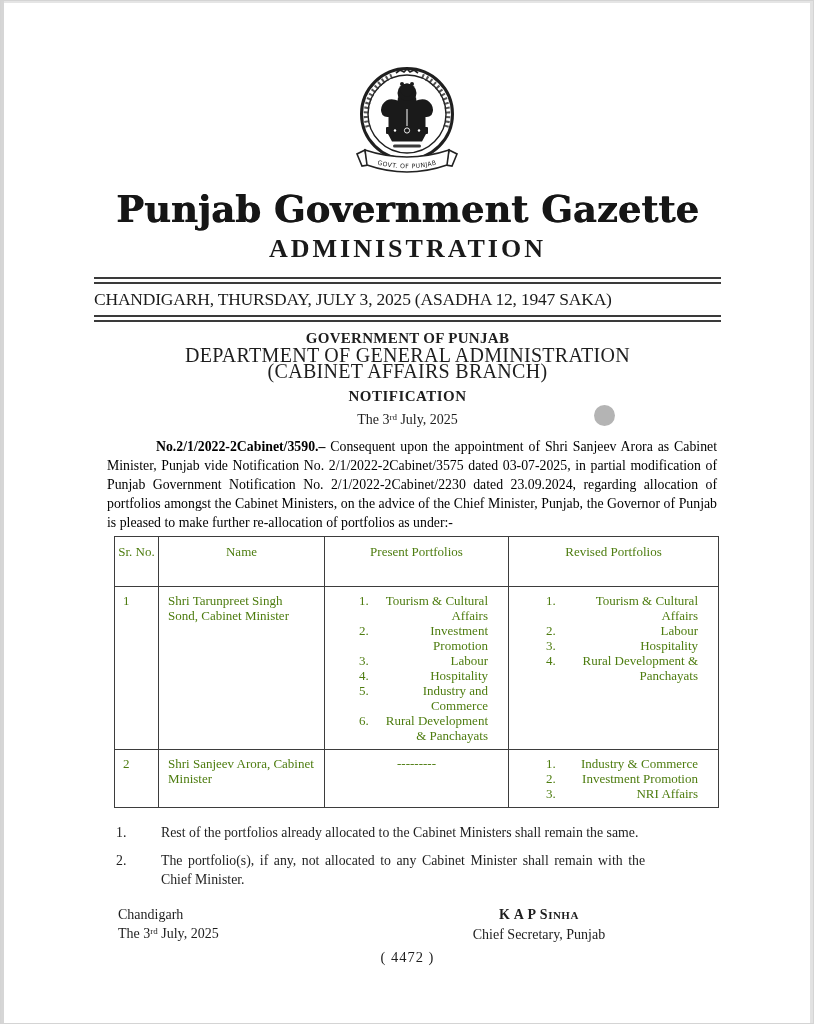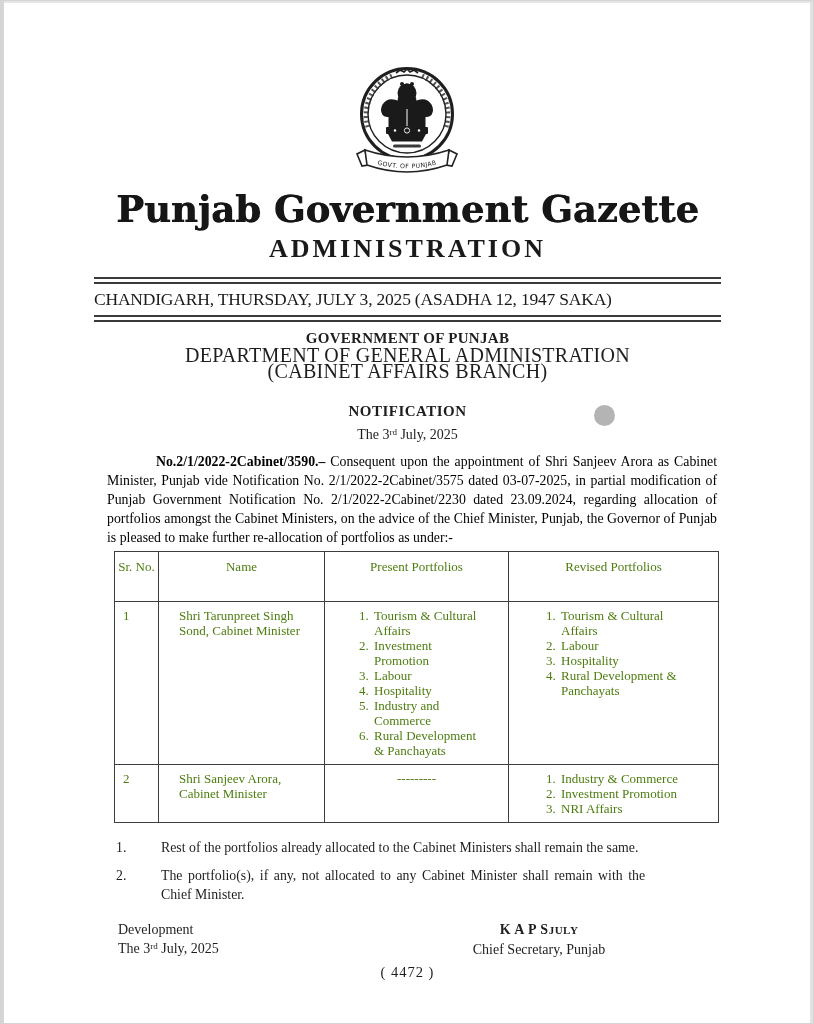--- a/index.html
+++ b/index.html
@@ -32,38 +32,38 @@
   .drule { height: 7px; border-top: 2px solid #3a3a3a; border-bottom: 2px solid #3a3a3a; }
   .drule.r1 { margin-top: 14px; }
   .drule.r2 { margin-top: 5px; }
   .dateline {
     margin-top: 5px; font-size: 17.5px; line-height: 21px;
     letter-spacing: -0.2px; color: #1a1a1a; white-space: nowrap;
   }
   .org { margin-top: 8px; text-align: center; }
   .org-l1 { font-weight: 700; font-size: 15px; line-height: 17px; letter-spacing: 0.3px; }
   .org-l2, .org-l3 { font-size: 20px; line-height: 16px; letter-spacing: 0.3px; }
-  .notif-head { margin-top: 24px; text-align: center; font-weight: 700; font-size: 15px; line-height: 17px; letter-spacing: 0.5px; }
+  .notif-head { margin-top: 9px; text-align: center; font-weight: 700; font-size: 15px; line-height: 17px; letter-spacing: 0.5px; }
   .notif-date { margin-top: 7px; text-align: center; font-size: 14px; line-height: 16px; }
   .sup { font-size: 9px; vertical-align: baseline; position: relative; top: -4.5px; margin-top: 17px; }
 
   .para {
     margin: 8px 4px 0 13px; font-size: 13.8px; line-height: 19px;
     text-align: justify; text-indent: 49px; color: #000000;
   }
 
   table.portfolios {
     margin: 4px 0 0 20px; border-collapse: collapse; width: 604px;
     font-size: 13px; line-height: 15px; color: #4d7c0f; table-layout: fixed;
   }
   table.portfolios th, table.portfolios td { border: 1px solid #3d3d3d; vertical-align: top; font-weight: 400; }
   table.portfolios th { height: 50px; padding: 7px 2px 0 2px; text-align: center; }
   td.c-sr { padding: 6px 2px 4px 8px; }
-  td.c-name { padding: 6px 10px 4px 20px; }
-  td.c-list { padding: 6px 20px 6px 0; }
+  td.c-name { padding: 6px 10px 4px 9px; }
+  td.c-list { padding: 6px 20px 6px 0; text-align: right; }
   td.c-dash { text-align: center; padding-top: 6px; }
   td.row2 { height: 56px; }
   ol.plist { margin: 0; padding-left: 47px; }
   ol.plist.revised { padding-left: 50px; }
   ol.plist li { margin: 0; padding-left: 2px; }
 
   .notes { margin: 15px 0 0 0; padding: 0; list-style: none; counter-reset: note; width: 629px; }
   .notes li {
     counter-increment: note; position: relative;
     padding-left: 67px; padding-right: 78px;
@@ -199,25 +199,25 @@
       </tbody>
     </table>
 
     <ol class="notes">
       <li>Rest of the portfolios already allocated to the Cabinet Ministers shall remain the same.</li>
       <li>The portfolio(s), if any, not allocated to any Cabinet Minister shall remain with the Chief Minister.</li>
     </ol>
 
     <div class="footer">
       <div class="footer-left">
-        <div>Development</div>
+        <div>Chandigarh</div>
         <div><span>The 3</span><span class="sup">rd</span><span> July, 2025</span></div>
       </div>
       <div class="footer-right">
-        <div><span class="sig-name">K A P S</span><span class="sig-small">JULY</span></div>
+        <div><span class="sig-name">K A P S</span><span class="sig-small">INHA</span></div>
         <div>Chief Secretary, Punjab</div>
       </div>
     </div>
 
     <div class="page-number">( 4472 )</div>
 
   </div>
 
   <div class="artifact-dot"></div>
 </div>

